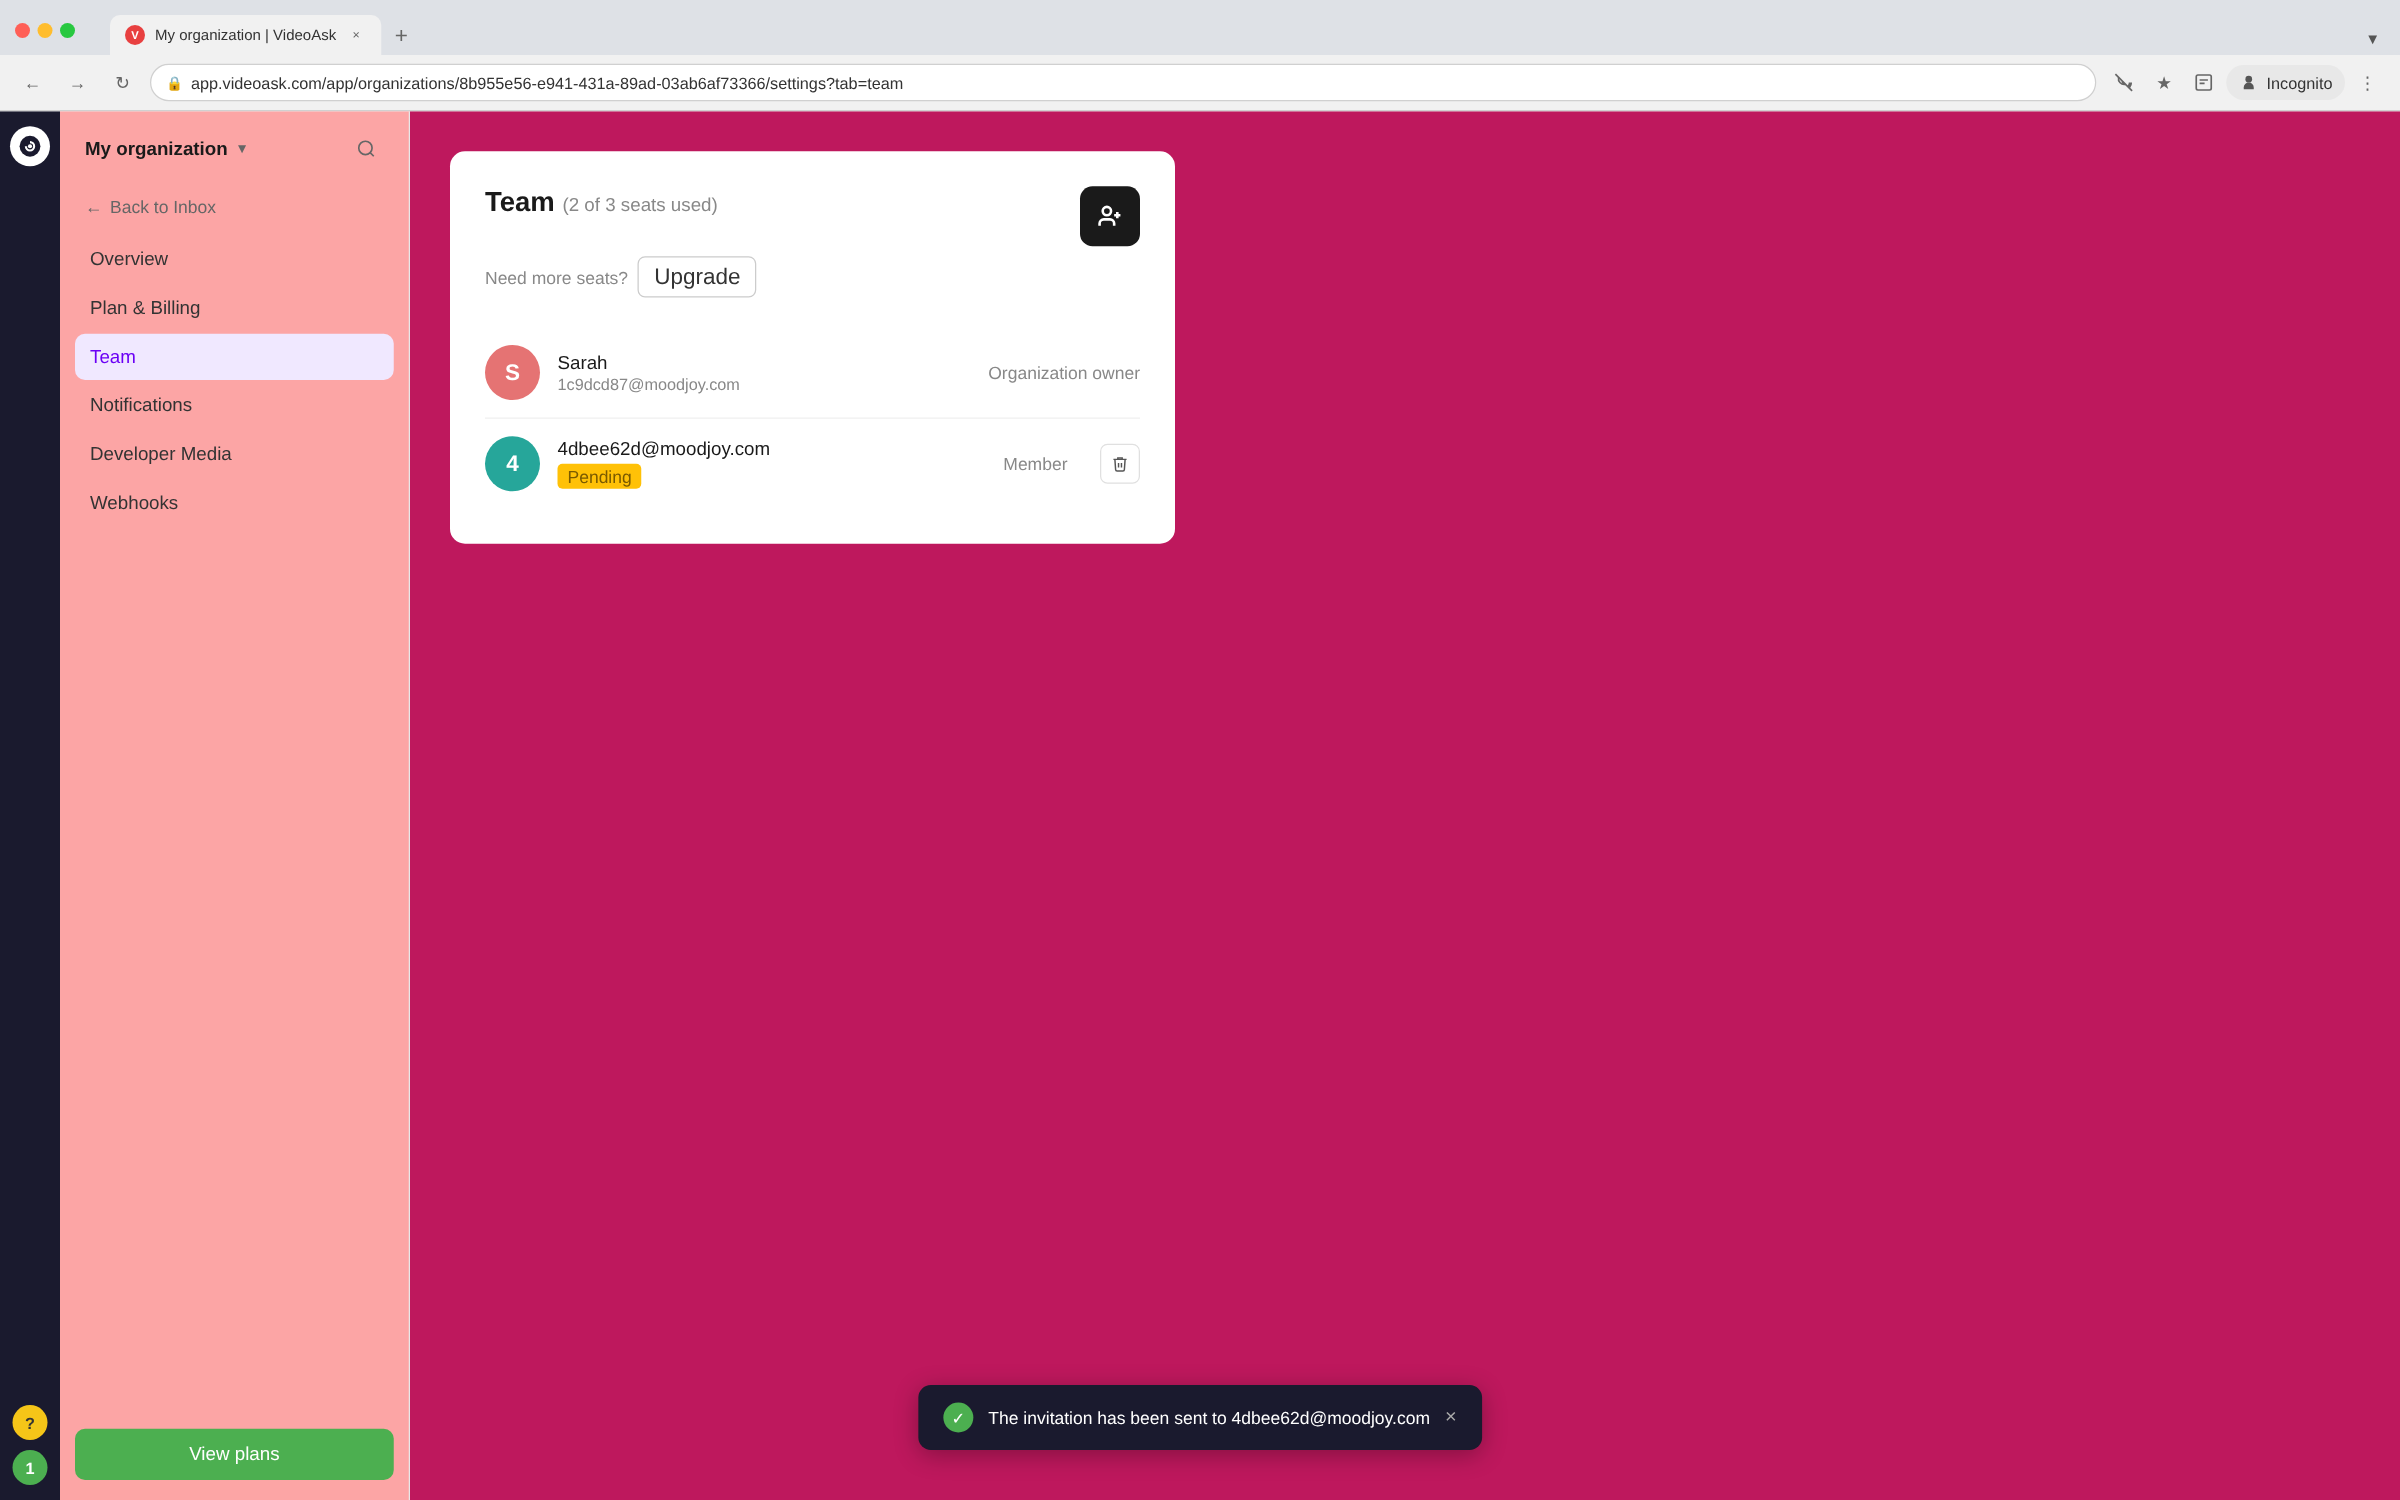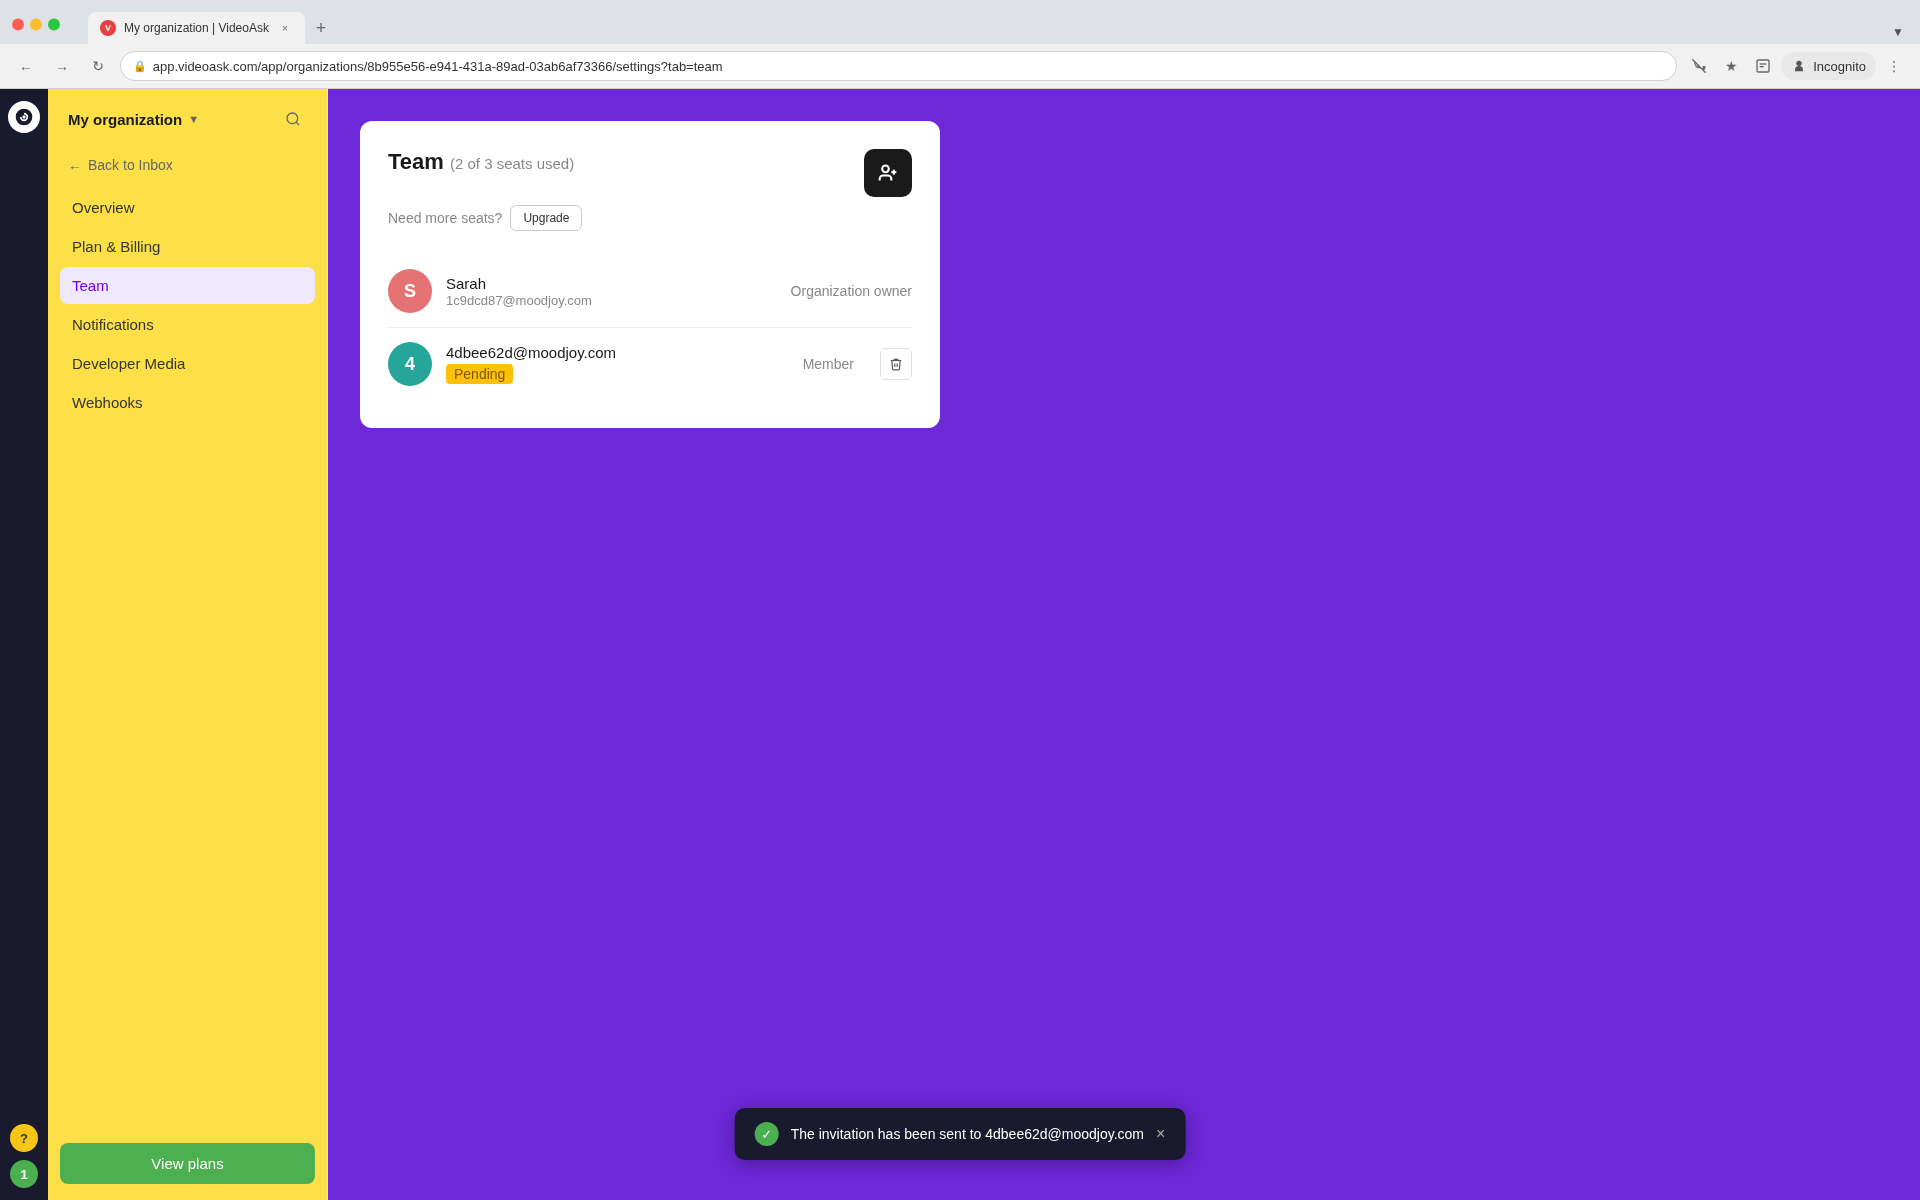--- a/index.html
+++ b/index.html
@@ -30,46 +30,46 @@
 
     
     .app-nav { width: 48px; background: #1a1a2e; display: flex; flex-direction: column; align-items: center; padding: 12px 0; gap: 8px; }
     .app-logo { width: 32px; height: 32px; border-radius: 50%; background: #fff; display: flex; align-items: center; justify-content: center; font-size: 16px; }
     .app-nav-spacer { flex: 1; }
     .app-nav-bottom { display: flex; flex-direction: column; align-items: center; gap: 8px; }
     .help-btn { width: 28px; height: 28px; border-radius: 50%; background: #f5c518; display: flex; align-items: center; justify-content: center; font-size: 13px; font-weight: bold; color: #333; cursor: pointer; }
     .notification-badge { width: 28px; height: 28px; border-radius: 50%; background: #4caf50; display: flex; align-items: center; justify-content: center; font-size: 13px; font-weight: bold; color: white; cursor: pointer; }
 
     
-    .sidebar { width: 280px; background: #fde047; border-right: 1px solid #e8e8e8; display: flex; flex-direction: column; padding: 0; }
+    .sidebar { width: 280px; background: #fca5a5; border-right: 1px solid #e8e8e8; display: flex; flex-direction: column; padding: 0; }
     .sidebar-header { display: flex; align-items: center; justify-content: space-between; padding: 16px 20px; }
     .org-selector { display: flex; align-items: center; gap: 6px; cursor: pointer; font-size: 15px; font-weight: 600; color: #1a1a1a; }
     .org-selector .chevron { font-size: 11px; color: #666; }
     .search-icon-btn { width: 28px; height: 28px; border-radius: 50%; display: flex; align-items: center; justify-content: center; cursor: pointer; color: #666; font-size: 14px; }
 
     .back-link { display: flex; align-items: center; gap: 6px; padding: 8px 20px; font-size: 14px; color: #666; cursor: pointer; text-decoration: none; }
 
     .sidebar-nav { display: flex; flex-direction: column; padding: 8px 12px; gap: 2px; }
     .nav-item { padding: 10px 12px; border-radius: 8px; font-size: 15px; color: #333; cursor: pointer; transition: background 0.15s; }
     .nav-item.active { background: #f0e8ff; color: #6b00f5; font-weight: 500; }
 
     .sidebar-footer { padding: 16px 12px; margin-top: auto; }
     .view-plans-btn { width: 100%; padding: 12px; border-radius: 8px; background: #4caf50; color: white; font-size: 15px; font-weight: 500; border: none; cursor: pointer; text-align: center; }
 
     
-    .main-content { flex: 1; background: #6d28d9; padding: 32px; overflow-y: auto; }
+    .main-content { flex: 1; background: #be185d; padding: 32px; overflow-y: auto; }
 
     .team-card { background: white; border-radius: 12px; padding: 28px; max-width: 580px; }
     .team-card-header { display: flex; align-items: flex-start; justify-content: space-between; margin-bottom: 8px; }
     .team-title { font-size: 22px; font-weight: 600; color: #1a1a1a; }
     .team-title .seats-info { font-size: 15px; font-weight: 400; color: #888; }
     .add-member-btn { width: 48px; height: 48px; border-radius: 10px; background: #1a1a1a; color: white; display: flex; align-items: center; justify-content: center; font-size: 20px; cursor: pointer; border: none; }
 
     .seats-row { display: flex; align-items: center; gap: 8px; margin-bottom: 24px; font-size: 14px; color: #888; }
-    .upgrade-btn { padding: 5px 12px; border: 1px solid #ccc; border-radius: 6px; font-size: 12px; color: #333; background: white; cursor: pointer; }
+    .upgrade-btn { padding: 5px 12px; border: 1px solid #ccc; border-radius: 6px; font-size: 18px; color: #333; background: white; cursor: pointer; }
 
     .member-list { display: flex; flex-direction: column; gap: 0; }
     .member-row { display: flex; align-items: center; gap: 14px; padding: 14px 0; border-top: 1px solid #f0f0f0; }
     .member-row:first-child { border-top: none; }
 
     .avatar { width: 44px; height: 44px; border-radius: 50%; display: flex; align-items: center; justify-content: center; font-size: 18px; font-weight: 600; color: white; flex-shrink: 0; }
     .avatar-s { background: #e57373; }
     .avatar-4 { background: #26a69a; }
 
     .member-info { flex: 1; }

